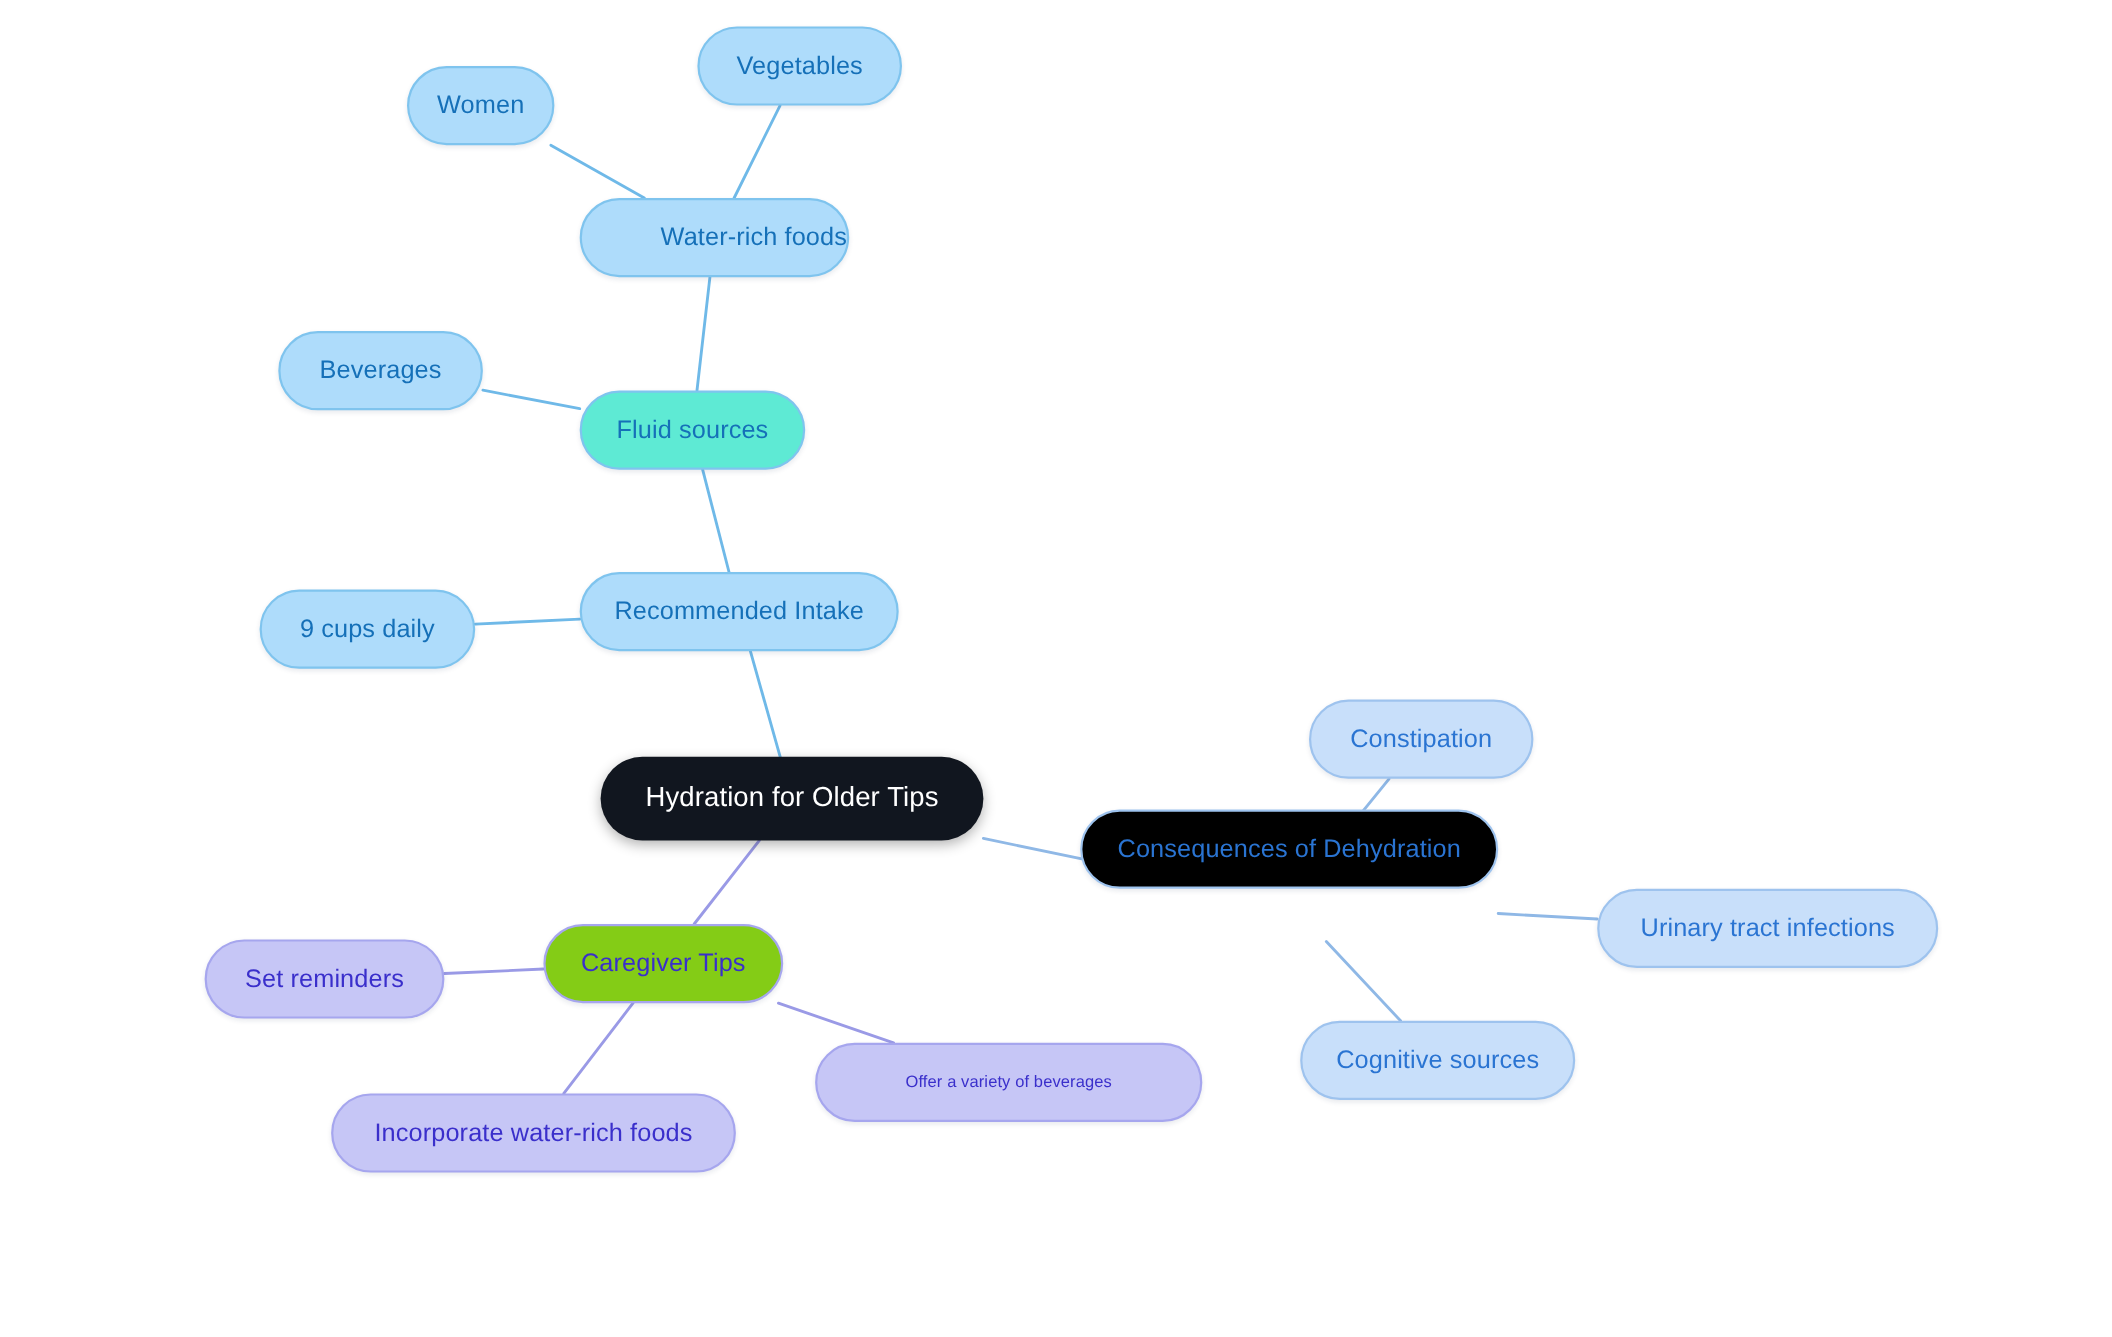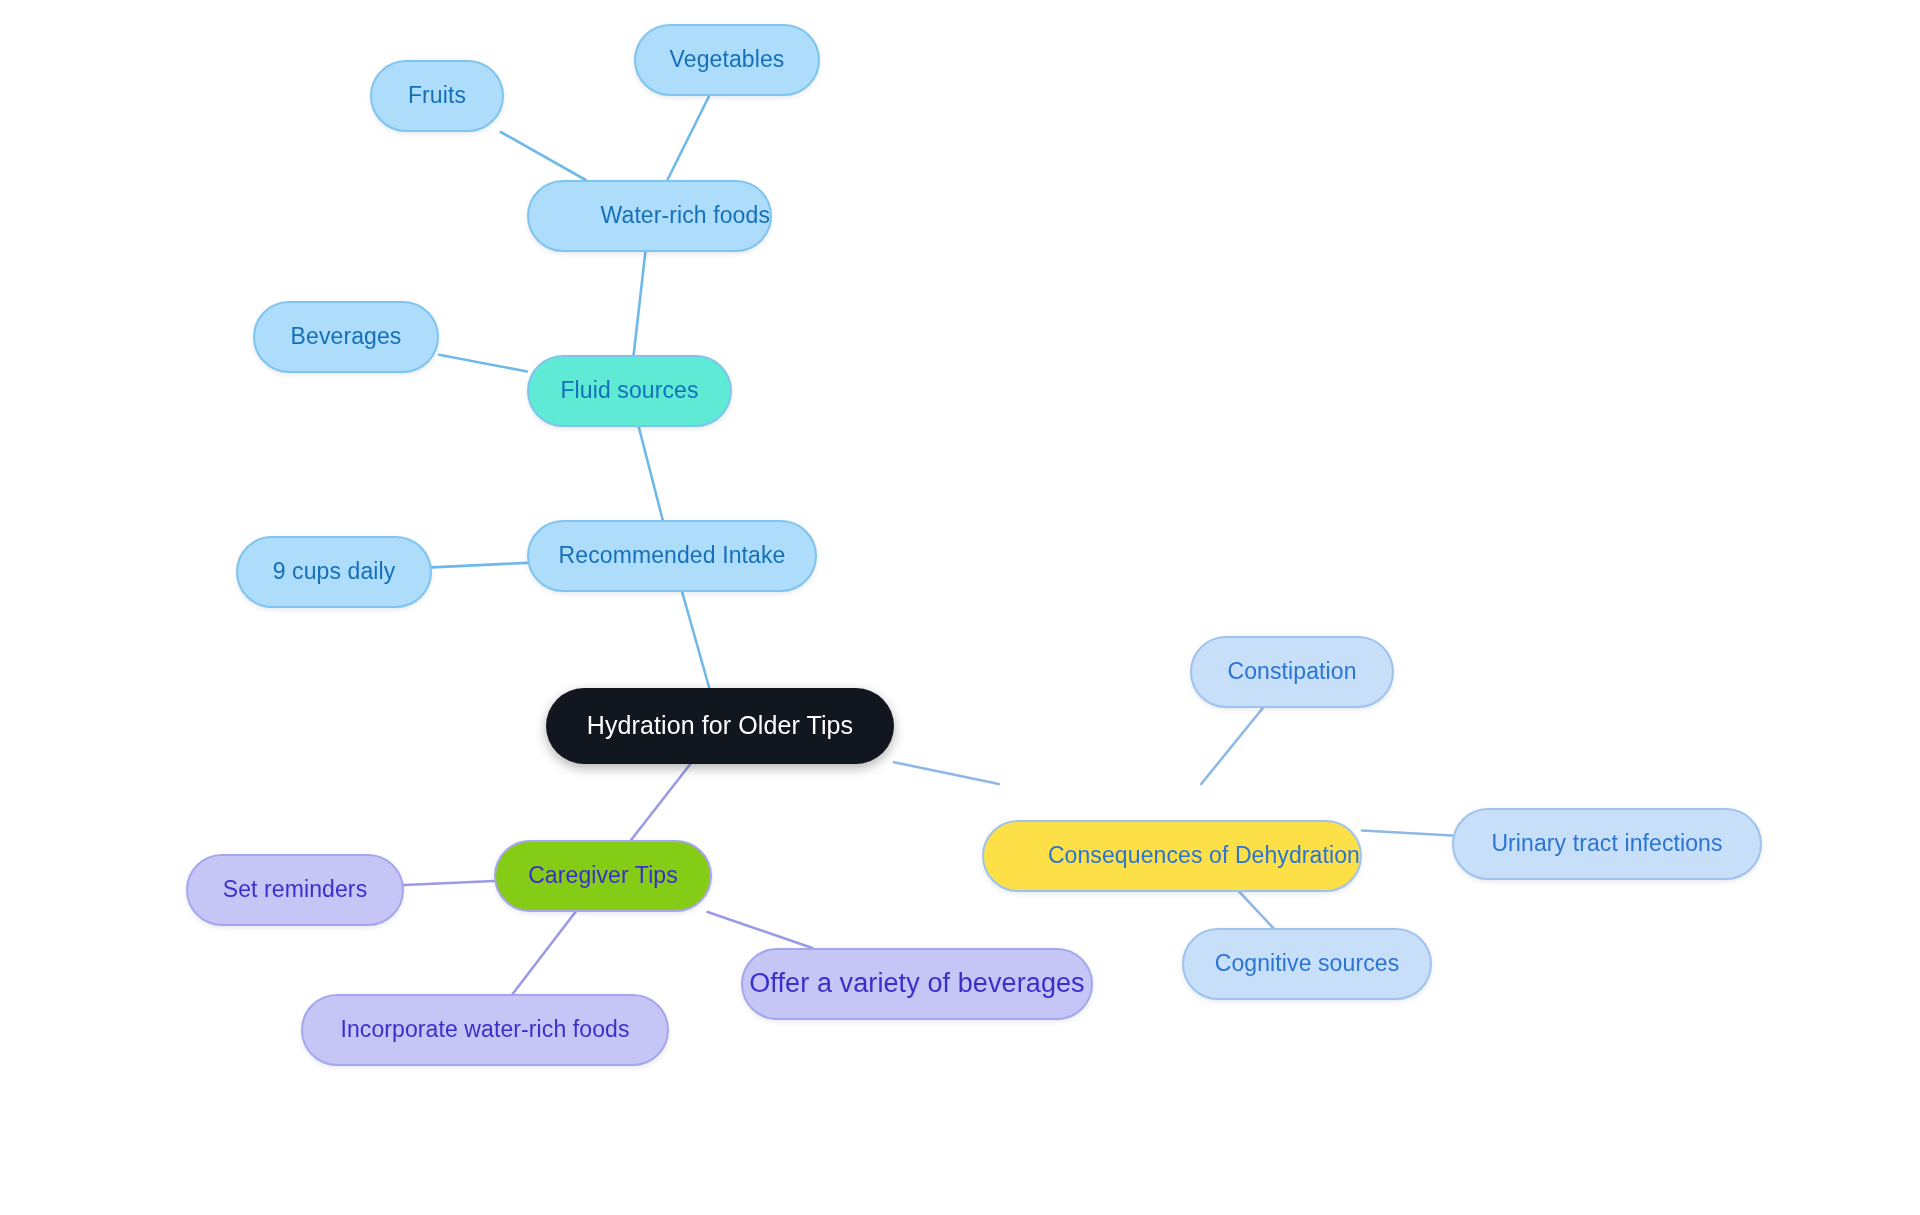--- a/index.html
+++ b/index.html
@@ -75,55 +75,55 @@
       <line x1="707.6666666666666" y1="912" x2="812.3333333333334" y2="948" stroke="#9A9AE6" stroke-width="2.6" stroke-linecap="round"></line>
     </svg>
   <div id="nodes-layer">
       <div class="node root" style="left: 546px; top: 688px; width: 348px; height: 76px; background: rgb(17, 22, 31); border-color: rgb(17, 22, 31); color: rgb(255, 255, 255); font-size: 25px; border-width: 0px;">
         <span class="node-label">Hydration for Older Tips</span>
       </div>
       <div class="node" style="left: 634px; top: 24px; width: 186px; height: 72px; background: rgb(174, 220, 251); border-color: rgb(127, 196, 238); color: rgb(21, 112, 184); font-size: 23px;">
         <span class="node-label">Vegetables</span>
       </div>
       <div class="node" style="left: 370px; top: 60px; width: 134px; height: 72px; background: rgb(174, 220, 251); border-color: rgb(127, 196, 238); color: rgb(21, 112, 184); font-size: 23px;">
-        <span class="node-label">Fruits</span>
+        <span class="node-label">Women</span>
       </div>
       <div class="node" style="left: 527px; top: 180px; width: 245px; height: 72px; background: rgb(174, 220, 251); border-color: rgb(127, 196, 238); color: rgb(21, 112, 184); font-size: 23px; justify-content: flex-end;">
         <span class="node-label">Water-rich foods</span>
       </div>
       <div class="node" style="left: 253px; top: 301px; width: 186px; height: 72px; background: rgb(174, 220, 251); border-color: rgb(127, 196, 238); color: rgb(21, 112, 184); font-size: 23px;">
         <span class="node-label">Beverages</span>
       </div>
       <div class="node" style="left: 527px; top: 355px; width: 205px; height: 72px; background: #5eead4; border-color: rgb(127, 196, 238); color: rgb(21, 112, 184); font-size: 23px;">
         <span class="node-label">Fluid sources</span>
       </div>
       <div class="node" style="left: 236px; top: 536px; width: 196px; height: 72px; background: rgb(174, 220, 251); border-color: rgb(127, 196, 238); color: rgb(21, 112, 184); font-size: 23px;">
         <span class="node-label">9 cups daily</span>
       </div>
       <div class="node" style="left: 527px; top: 520px; width: 290px; height: 72px; background: rgb(174, 220, 251); border-color: rgb(127, 196, 238); color: rgb(21, 112, 184); font-size: 23px;">
         <span class="node-label">Recommended Intake</span>
       </div>
-      <div class="node" style="left: 982px; top: 820px; width: 380px; height: 72px; background: #fde047; border-color: rgb(158, 195, 238); color: rgb(42, 116, 210); font-size: 23px; justify-content: flex-end;">
+      <div class="node" style="left: 982px; top: 736px; width: 380px; height: 72px; background: #000000; border-color: rgb(158, 195, 238); color: rgb(42, 116, 210); font-size: 23px;">
         <span class="node-label">Consequences of Dehydration</span>
       </div>
       <div class="node" style="left: 1190px; top: 636px; width: 204px; height: 72px; background: rgb(200, 223, 250); border-color: rgb(158, 195, 238); color: rgb(42, 116, 210); font-size: 23px;">
         <span class="node-label">Constipation</span>
       </div>
       <div class="node" style="left: 1452px; top: 808px; width: 310px; height: 72px; background: rgb(200, 223, 250); border-color: rgb(158, 195, 238); color: rgb(42, 116, 210); font-size: 23px;">
         <span class="node-label">Urinary tract infections</span>
       </div>
       <div class="node" style="left: 1182px; top: 928px; width: 250px; height: 72px; background: rgb(200, 223, 250); border-color: rgb(158, 195, 238); color: rgb(42, 116, 210); font-size: 23px;">
         <span class="node-label">Cognitive sources</span>
       </div>
       <div class="node" style="left: 494px; top: 840px; width: 218px; height: 72px; background: #84cc16; border-color: rgb(166, 166, 238); color: rgb(58, 47, 203); font-size: 23px;">
         <span class="node-label">Caregiver Tips</span>
       </div>
       <div class="node" style="left: 186px; top: 854px; width: 218px; height: 72px; background: rgb(198, 198, 246); border-color: rgb(166, 166, 238); color: rgb(58, 47, 203); font-size: 23px; align-items: center;">
         <span class="node-label">Set reminders</span>
       </div>
       <div class="node" style="left: 301px; top: 994px; width: 368px; height: 72px; background: rgb(198, 198, 246); border-color: rgb(166, 166, 238); color: rgb(58, 47, 203); font-size: 23px;">
         <span class="node-label">Incorporate water-rich foods</span>
       </div>
-      <div class="node" style="left: 741px; top: 948px; width: 352px; height: 72px; background: rgb(198, 198, 246); border-color: rgb(166, 166, 238); color: rgb(58, 47, 203); font-size: 27px;">
+      <div class="node" style="left: 741px; top: 948px; width: 352px; height: 72px; background: rgb(198, 198, 246); border-color: rgb(166, 166, 238); color: rgb(58, 47, 203); font-size: 15px;">
         <span class="node-label">Offer a variety of beverages</span>
       </div>
     </div>
 </div>
 
 </body></html>

